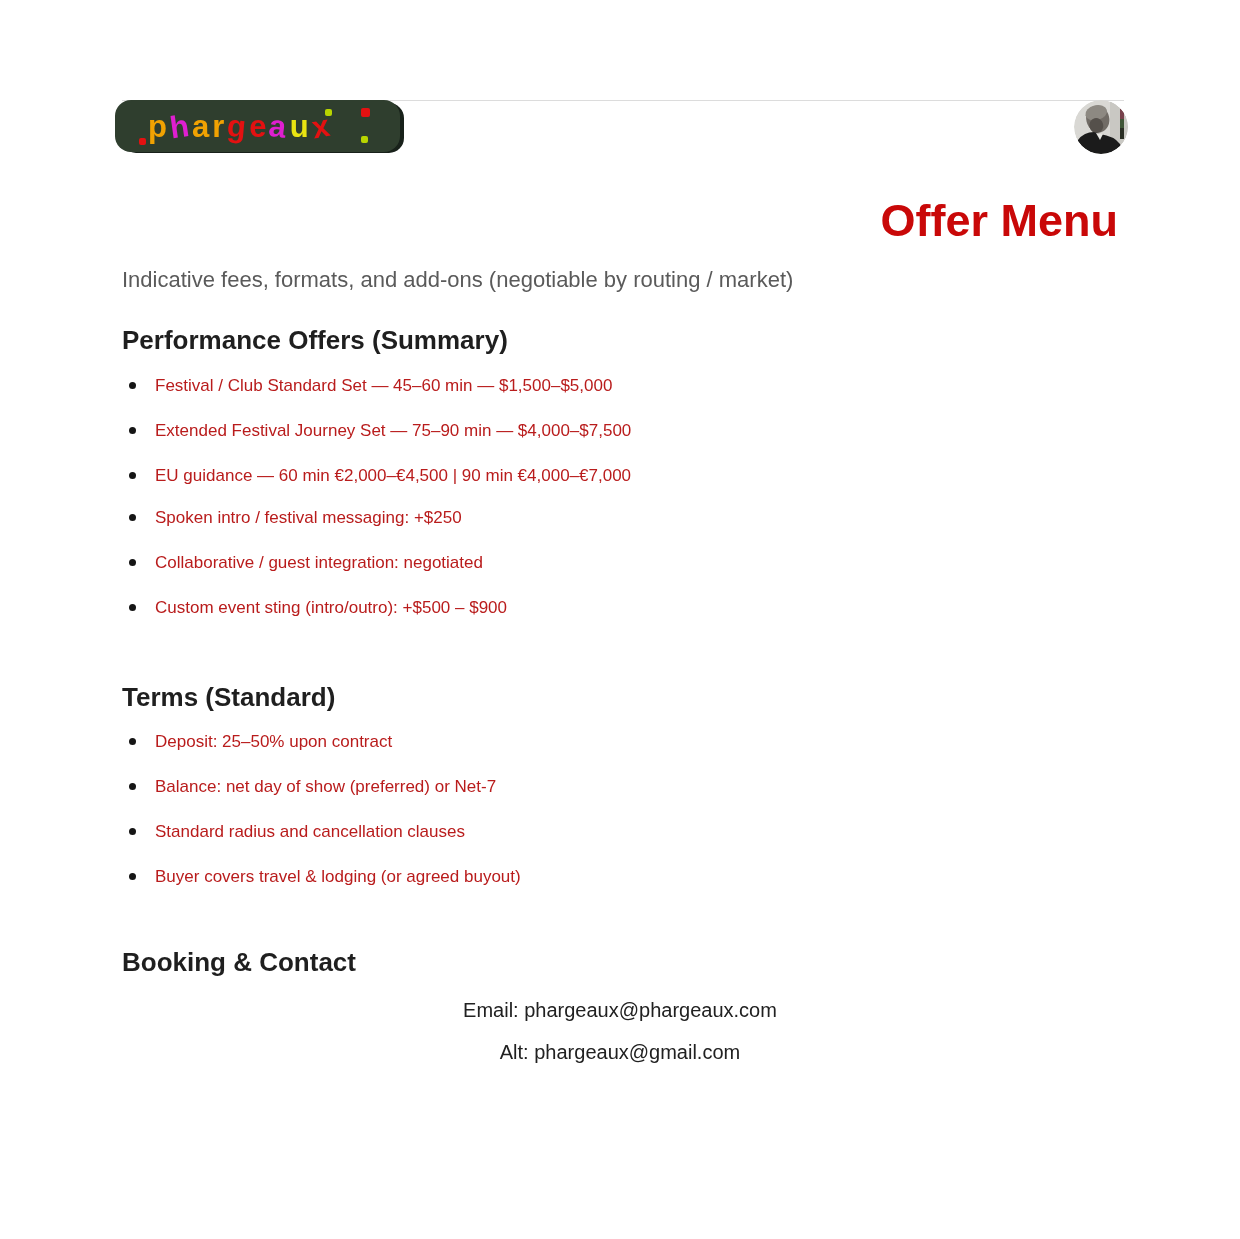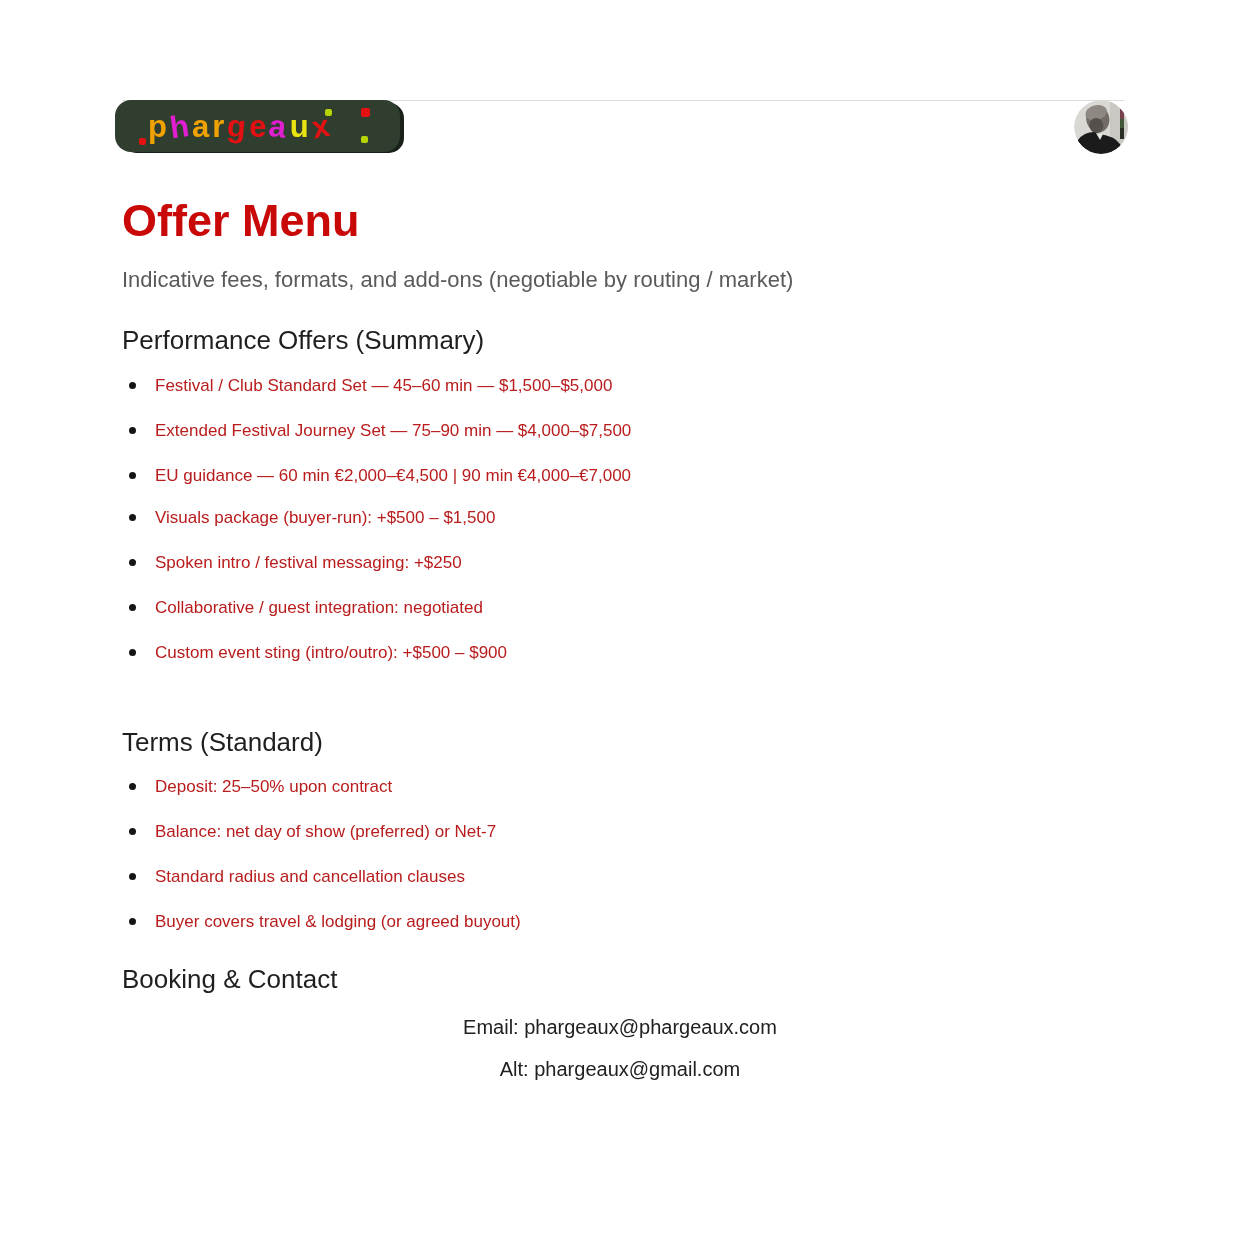--- a/index.html
+++ b/index.html
@@ -46,31 +46,31 @@
   .avatar {
     position: absolute; top: 0; right: -10px; z-index: 2;
     width: 54px; height: 54px; border-radius: 50%; overflow: hidden;
     cursor: pointer;
   }
   .avatar svg { display: block; }
 
   
   h1 {
     font-size: 45px; line-height: 1.1; font-weight: bold;
-    color: #c90808; margin: 44px 0 0;
+    color: #c90808; margin: 44px 0 0; text-align: right;
   }
   .subtitle {
     font-size: 22px; line-height: 1.3; color: #5a5a5a; margin: 20px 0 0;
   }
   h2 {
-    font-size: 26px; line-height: 1.25; font-weight: normal;
+    font-size: 26px; line-height: 1.25; font-weight: bold;
     color: #1f1f1f; margin: 30px 0 0;
   }
   h2.gap { margin-top: 60px; }
-  h2.gap-booking { margin-top: 28px; }
+  h2.gap-booking { margin-top: 56px; }
 
   ul { margin: 16px 0 0; padding: 0; list-style: none; }
   li {
     position: relative; font-size: 17px; line-height: 26px;
     padding-left: 33px; margin-bottom: 19px; color: #b91c1c;
   }
   li:last-child { margin-bottom: 0; }
   li::before {
     content: ""; position: absolute; left: 7px; top: 9px;
     width: 7px; height: 7px; border-radius: 50%; background: #151515;
@@ -135,21 +135,20 @@
   <p class="subtitle">Indicative fees, formats, and add-ons (negotiable by routing / market)</p>
 
   <h2>Performance Offers (Summary)</h2>
   <ul>
     <li>Festival / Club Standard Set — 45–60 min — $1,500–$5,000</li>
     <li>Extended Festival Journey Set — 75–90 min — $4,000–$7,500</li>
     <li>EU guidance — 60 min €2,000–€4,500 | 90 min €4,000–€7,000</li>
   </ul>
 
   <ul>
-    <li>Visuals package (buyer-run): +$500 – $1,500</li>
     <li>Spoken intro / festival messaging: +$250</li>
     <li>Collaborative / guest integration: negotiated</li>
     <li>Custom event sting (intro/outro): +$500 – $900</li>
   </ul>
 
   <h2 class="gap">Terms (Standard)</h2>
   <ul>
     <li>Deposit: 25–50% upon contract</li>
     <li>Balance: net day of show (preferred) or Net-7</li>
     <li>Standard radius and cancellation clauses</li>

